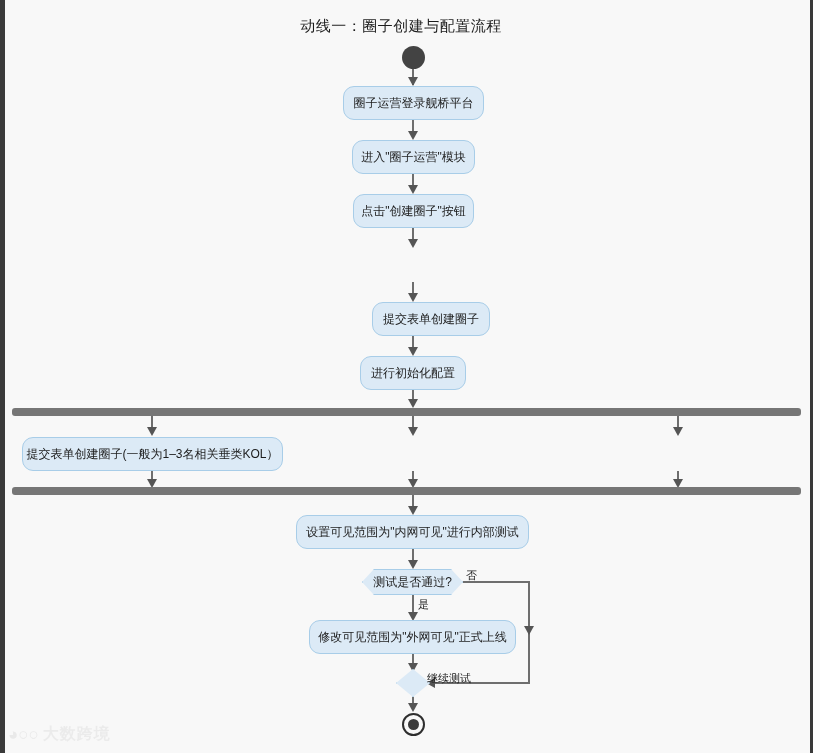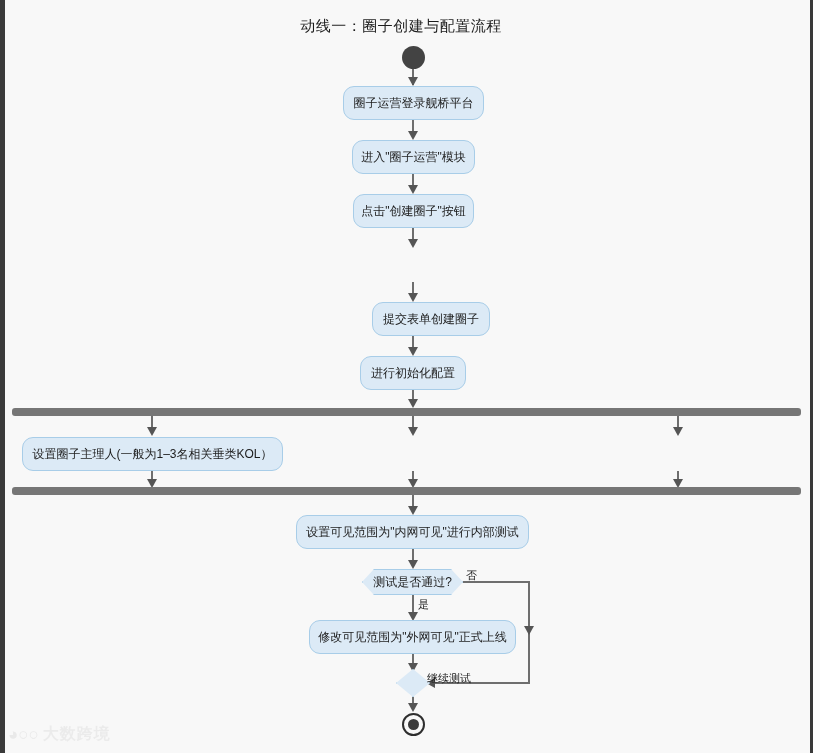--- a/index.html
+++ b/index.html
@@ -210,21 +210,21 @@
 
   <div class="bar" style="left:12px; top:408px; width:789px;"></div>
 
   <div class="vline" style="left:151px; top:416px; height:17px;"></div>
   <div class="arrow-down" style="left:147px; top:427px;"></div>
   <div class="vline" style="left:412px; top:416px; height:17px;"></div>
   <div class="arrow-down" style="left:408px; top:427px;"></div>
   <div class="vline" style="left:677px; top:416px; height:17px;"></div>
   <div class="arrow-down" style="left:673px; top:427px;"></div>
 
-  <div class="node" style="left:22px; top:437px; width:261px;">设置圈子主理人(一般为1–3名相关垂类KOL）</div>
+  <div class="node" style="left:22px; top:437px; width:261px;">提交表单创建圈子(一般为1–3名相关垂类KOL）</div>
 
   <div class="vline" style="left:151px; top:471px; height:14px;"></div>
   <div class="arrow-down" style="left:147px; top:479px;"></div>
   <div class="vline" style="left:412px; top:471px; height:14px;"></div>
   <div class="arrow-down" style="left:408px; top:479px;"></div>
   <div class="vline" style="left:677px; top:471px; height:14px;"></div>
   <div class="arrow-down" style="left:673px; top:479px;"></div>
 
   <div class="bar" style="left:12px; top:487px; width:789px;"></div>
 

